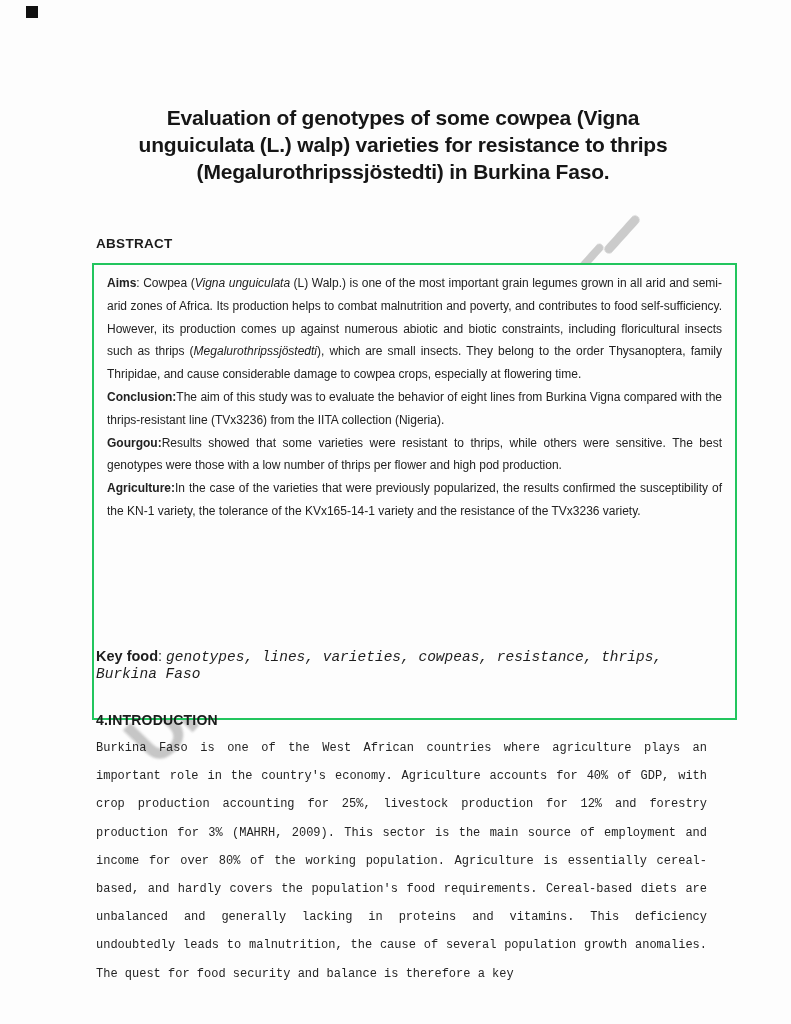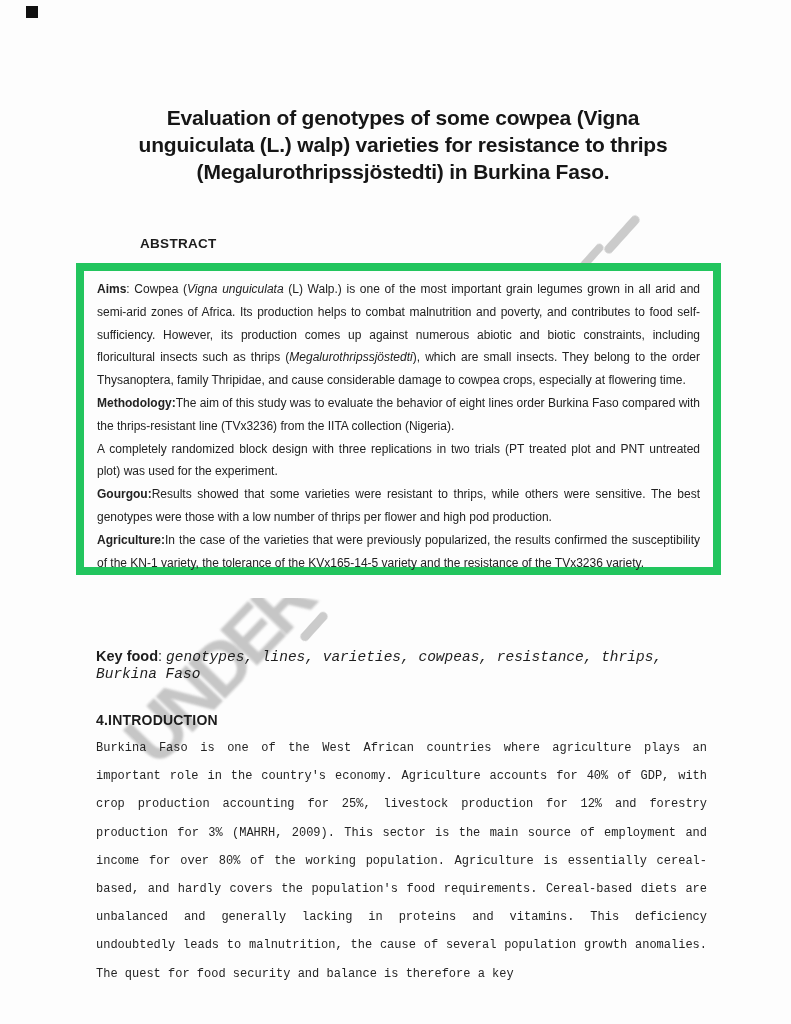--- a/index.html
+++ b/index.html
@@ -36,26 +36,26 @@
   .wm-s3{left:296px;top:622px;width:36px;height:9px;transform:rotate(-48deg);}
   
   .title{
     position:absolute;left:76px;top:88px;width:622px;z-index:2;
     margin:16px;font-size:21px;line-height:27px;font-weight:bold;
     text-align:center;white-space:pre-line;letter-spacing:-0.2px;
     color:#161616;
   }
   .abstract-heading{
     position:absolute;left:96px;top:236px;z-index:2;
-    font-size:13.5px;font-weight:bold;letter-spacing:0.3px;margin-left:44px;
+    font-size:13.5px;font-weight:bold;letter-spacing:0.3px;
   }
   .abstract-box{
-    position:absolute;left:76px;top:263px;z-index:2;
-    box-sizing:border-box;width:645px;height:312px;
-    background:#fdfdfd;border:8px solid #22c55e;
+    position:absolute;left:92px;top:263px;z-index:2;
+    box-sizing:border-box;width:645px;height:457px;
+    background:#fdfdfd;border:2px solid #22c55e;
     padding:7px 13px 0 13px;
     font-size:12px;line-height:22.8px;text-align:justify;
     color:#222222;
   }
   .abstract-box p{margin:0;}
   .abstract-box .lbl{font-weight:bold;}
   .abstract-box .it{font-style:italic;}
   .keywords{
     position:absolute;left:96px;top:648px;width:620px;z-index:2;
     font-size:14.5px;color:#1e1e1e;
@@ -88,24 +88,23 @@
   <div class="wm-stroke wm-s3"></div>
 
   <h1 class="title">Evaluation of genotypes of some cowpea (Vigna
 unguiculata (L.) walp) varieties for resistance to thrips
 (Megalurothripssjöstedti) in Burkina Faso.</h1>
 
   <div class="abstract-heading">ABSTRACT</div>
 
   <div class="abstract-box">
     <p><span class="lbl">Aims</span><span>: Cowpea (</span><span class="it">Vigna unguiculata</span><span> (L) Walp.) is one of the most important grain legumes grown in all arid and semi-arid zones of Africa. Its production helps to combat malnutrition and poverty, and contributes to food self-sufficiency. However, its production comes up against numerous abiotic and biotic constraints, including floricultural insects such as thrips (</span><span class="it">Megalurothripssjöstedti</span><span>), which are small insects. They belong to the order Thysanoptera, family Thripidae, and cause considerable damage to cowpea crops, especially at flowering time.</span></p>
-    <p><span class="lbl">Methodology:</span><span>The aim of this study was to evaluate the behavior of eight lines order Burkina Faso compared with the thrips-resistant line (TVx3236) from the IITA collection (Nigeria).</span></p>
-    <p><span>A completely randomized block design with three replications in two trials (PT treated plot and PNT untreated plot) was used for the experiment.</span></p>
+    <p><span class="lbl">Conclusion:</span><span>The aim of this study was to evaluate the behavior of eight lines from Burkina Vigna compared with the thrips-resistant line (TVx3236) from the IITA collection (Nigeria).</span></p>
     <p><span class="lbl">Gourgou:</span><span>Results showed that some varieties were resistant to thrips, while others were sensitive. The best genotypes were those with a low number of thrips per flower and high pod production.</span></p>
-    <p><span class="lbl">Agriculture:</span><span>In the case of the varieties that were previously popularized, the results confirmed the susceptibility of the KN-1 variety, the tolerance of the KVx165-14-5 variety and the resistance of the TVx3236 variety.</span></p>
+    <p><span class="lbl">Agriculture:</span><span>In the case of the varieties that were previously popularized, the results confirmed the susceptibility of the KN-1 variety, the tolerance of the KVx165-14-1 variety and the resistance of the TVx3236 variety.</span></p>
   </div>
 
   <div class="keywords"><span class="kw-label">Key food</span><span>: </span><span class="kw-list">genotypes, lines, varieties, cowpeas, resistance, thrips, Burkina Faso</span></div>
 
   <div class="intro-heading">4.INTRODUCTION</div>
   <p class="intro-body">Burkina Faso is one of the West African countries where agriculture plays an important role in the country's economy. Agriculture accounts for 40% of GDP, with crop production accounting for 25%, livestock production for 12% and forestry production for 3% (MAHRH, 2009). This sector is the main source of employment and income for over 80% of the working population. Agriculture is essentially cereal-based, and hardly covers the population's food requirements. Cereal-based diets are unbalanced and generally lacking in proteins and vitamins. This deficiency undoubtedly leads to malnutrition, the cause of several population growth anomalies. The quest for food security and balance is therefore a key</p>
 
 </div>
 
 </body></html>

